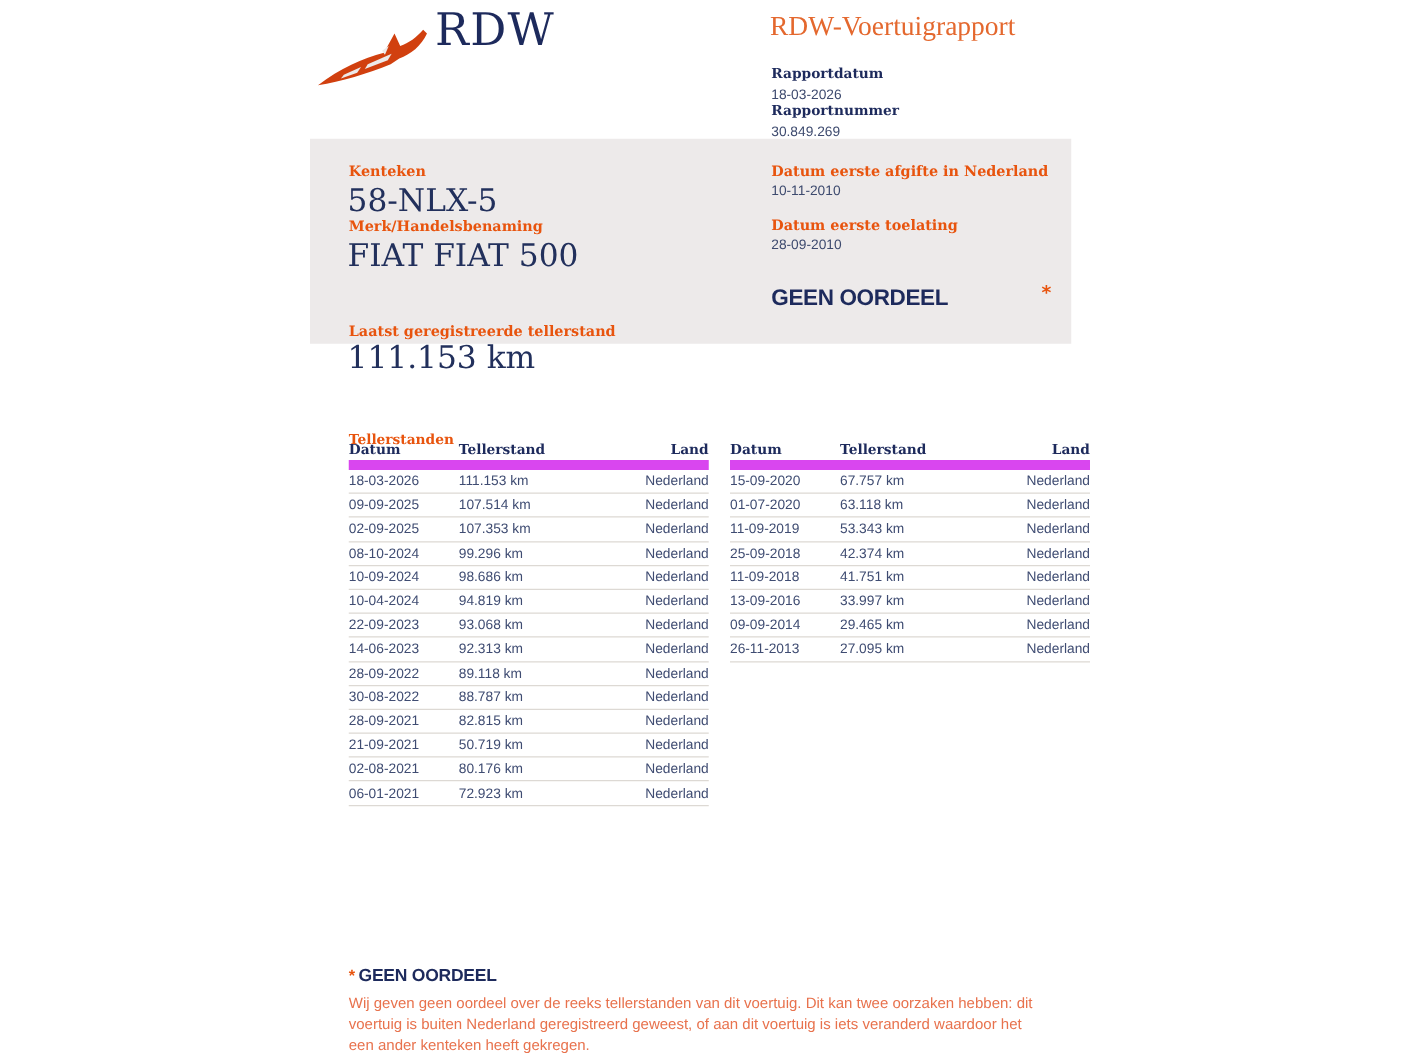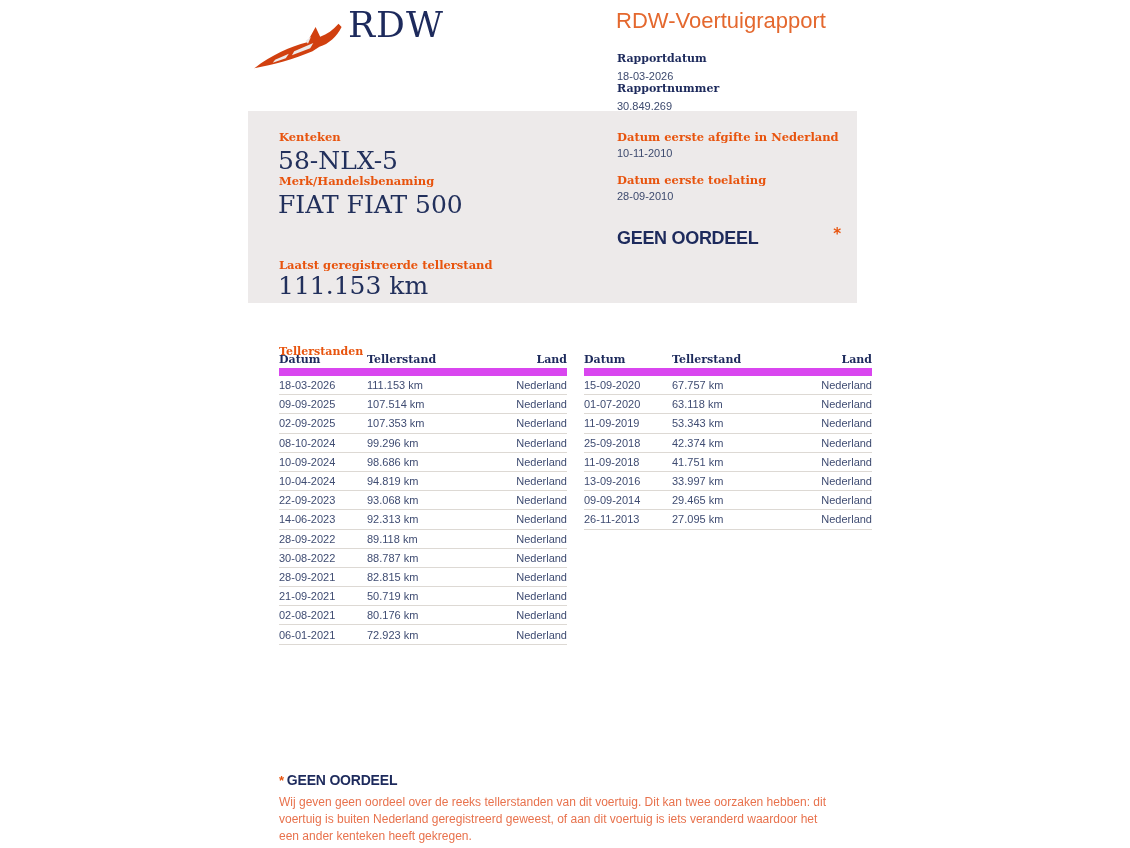--- a/index.html
+++ b/index.html
@@ -11,33 +11,33 @@
   }
 
   
   .logo-wing { position:absolute; left:252px; top:20px; width:92px; height:52px; }
   .logo-word {
     position:absolute; left:348px; top:4px;
     font-family:"DejaVu Serif", serif; font-size:36px; color:#1d2a5c; letter-spacing:1px;
   }
   .report-title {
     position:absolute; left:616px; top:8px;
-    font-family:Liberation Sans, sans-serif; font-size:22px; color:#e4682e; font-weight:500;
+    font-family:Liberation Serif, serif; font-size:22px; color:#e4682e; font-weight:500;
   }
   .meta { position:absolute; left:617px; top:52px; display:flex;flex-direction:column; }
   .meta-col { width:88px; }
   .meta-col + .meta-col { width:auto; }
   .meta-label {
     font-family:"DejaVu Serif", serif; font-weight:bold; font-size:11px; color:#1d2a5c;
   }
   .meta-value { margin-top:5px; font-size:11px; color:#3d4a6e; }
 
   
   .summary-box {
-    position:absolute; left:248px; top:111px; width:609px; height:192px;
+    position:absolute; left:248px; top:111px; width:609px; height:164px;
     background:#edeaea;
   }
   .s-label {
     position:absolute;
     font-family:"DejaVu Serif", serif; font-weight:bold; font-size:11.5px; color:#e8540e;
   }
   .s-value {
     position:absolute;
     font-family:"DejaVu Serif", serif; font-size:25px; color:#22305c;
   }

